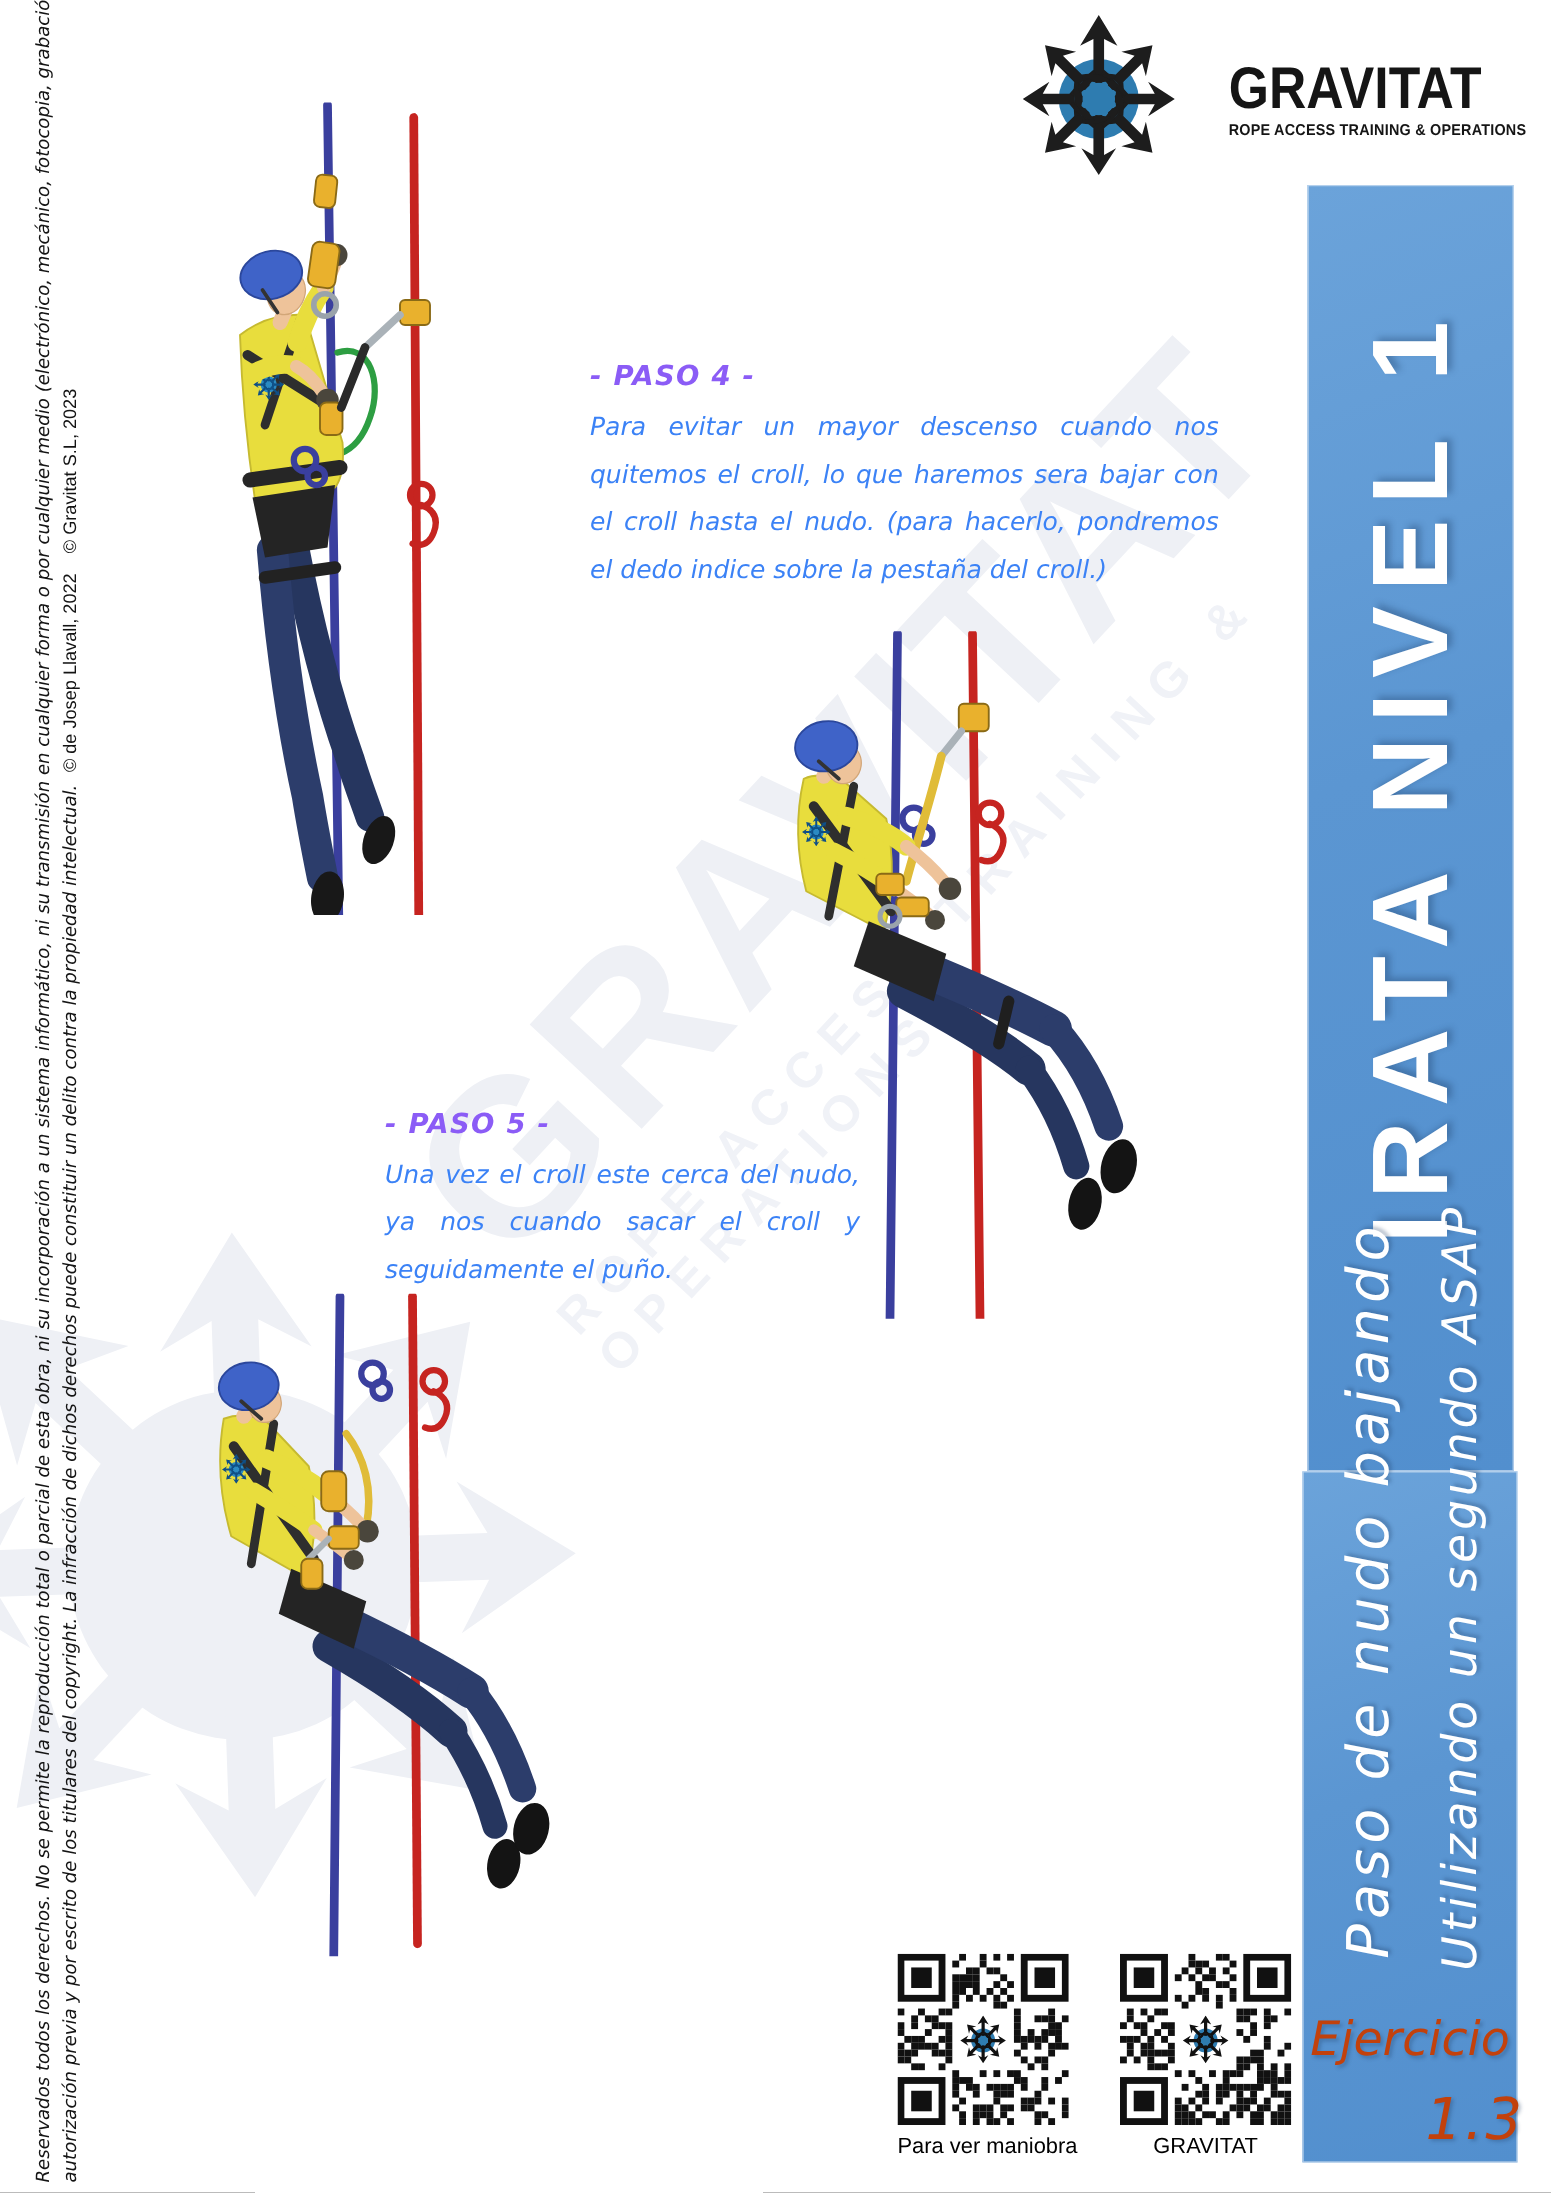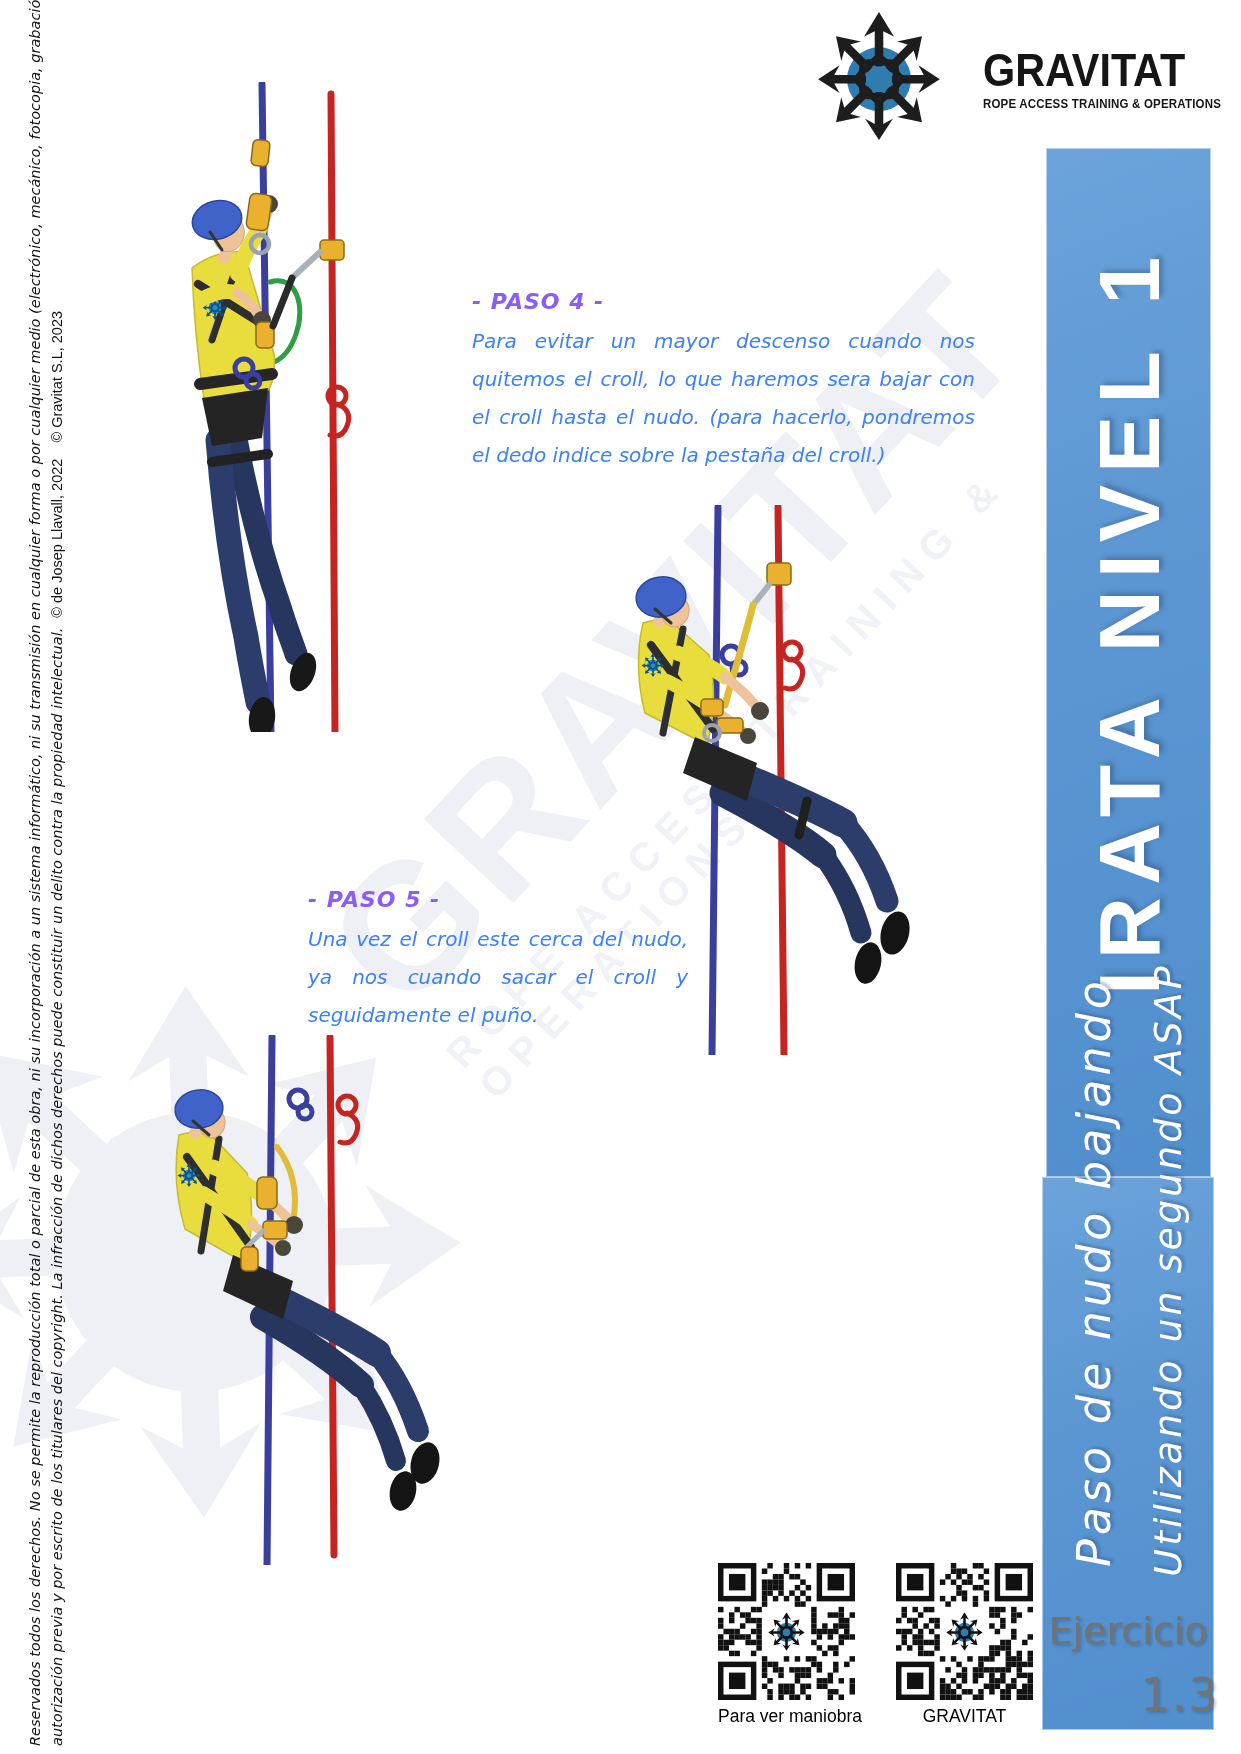--- a/index.html
+++ b/index.html
@@ -67,21 +67,21 @@
     transform:translate(-50%,-50%) rotate(-90deg);
     text-shadow:2px 3px 3px rgba(30,60,100,0.3);
   }
   .topic2 {
     left:1168px; top:1270px; font-style:italic;
     font-size:38px; letter-spacing:3px;
     transform:translate(-50%,-50%) rotate(-90deg);
     text-shadow:2px 3px 3px rgba(30,60,100,0.3);
   }
   .exercise-label, .exercise-number {
-    position:absolute; z-index:2; color:#737373; 
+    position:absolute; z-index:2; color:#c2410c; font-style:italic;
     transform:translate(-50%,-50%); white-space:nowrap;
     text-shadow:2px 2px 3px rgba(30,60,100,0.3);
   }
   .exercise-label { left:1128px; top:1631px; font-size:38px; }
   .exercise-number { left:1180px; top:1695px; font-size:46px; letter-spacing:2px; }
   
   .step { position:absolute; z-index:2; }
   .step-heading {
     font-style:italic; font-weight:bold; font-size:22px;
     letter-spacing:1px; line-height:40px; color:#8b5cf6;

